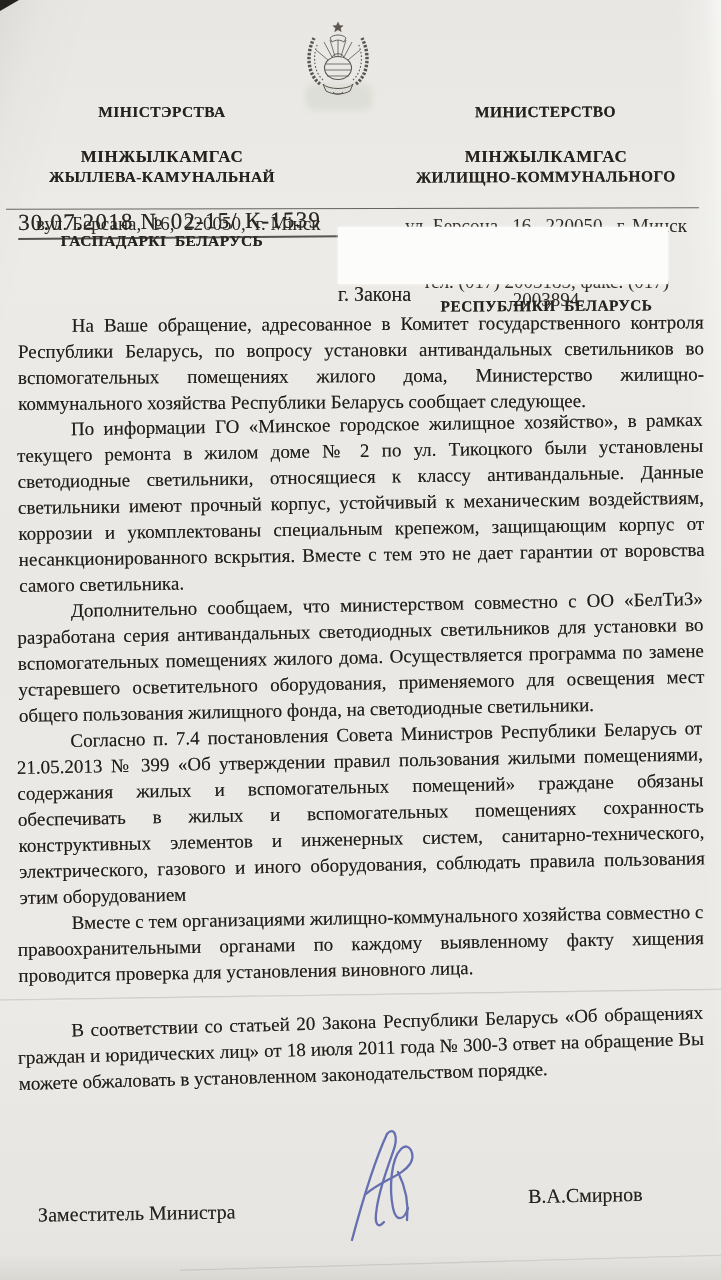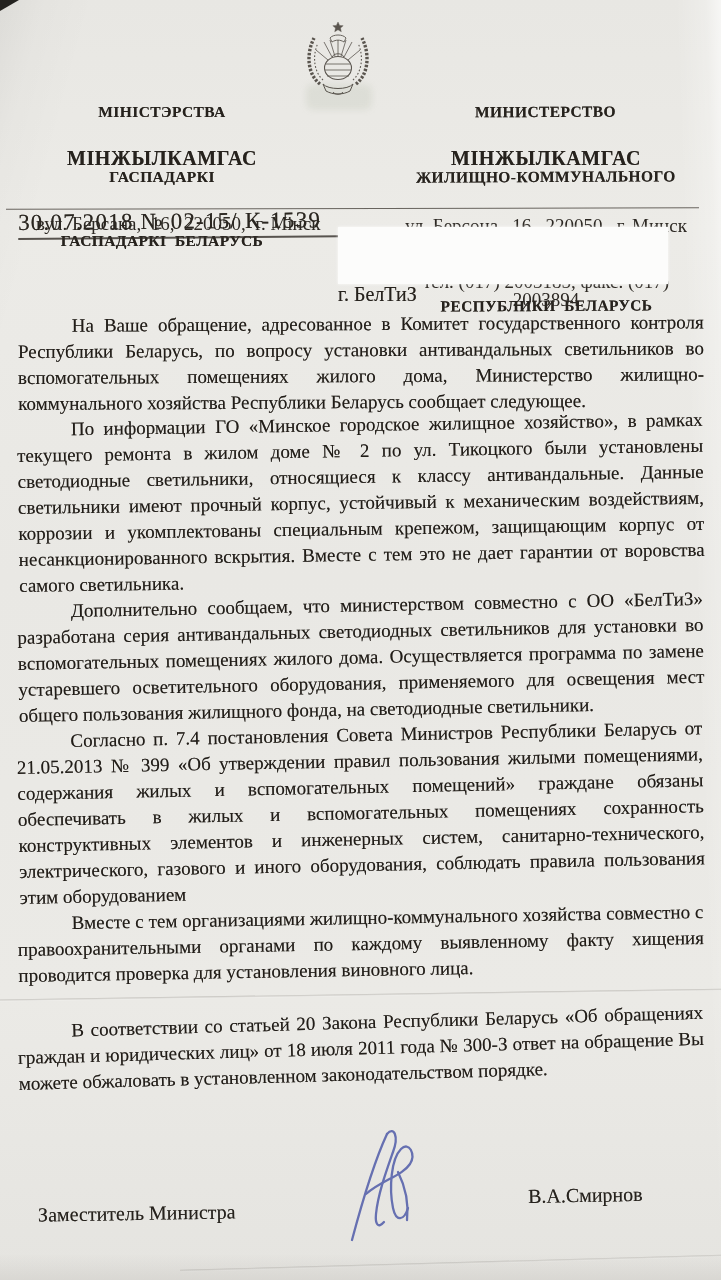--- a/index.html
+++ b/index.html
@@ -11,21 +11,21 @@
     font-family:"Liberation Serif","DejaVu Serif",serif;
     color:#26221d;
     background:
       linear-gradient(105deg, rgba(0,0,0,0.05) 0%, rgba(0,0,0,0.015) 4%, rgba(0,0,0,0) 9%),
       linear-gradient(268deg, rgba(255,255,255,0.65) 0%, rgba(255,255,255,0.25) 2%, rgba(255,255,255,0) 6%),
       linear-gradient(180deg, #e8e7e3 0%, #ecebe7 18%, #e9e8e4 45%, #ebeae6 78%, #e5e4e0 100%);
   }
   .abs{position:absolute;}
   .center{text-align:center;}
   .org-block{font-weight:bold;font-size:15.5px;line-height:21.5px;letter-spacing:.4px;white-space:pre-wrap;text-shadow:0 0 .5px rgba(40,35,30,.6);}
-  .short-name{font-weight:bold;font-size:20px;letter-spacing:.6px;text-shadow:0 0 .5px rgba(40,35,30,.6);}
+  .short-name{font-weight:bold;font-size:17px;letter-spacing:.6px;text-shadow:0 0 .5px rgba(40,35,30,.6);}
   .addr{font-size:19px;line-height:18.5px;white-space:pre-wrap;color:#2c2823;}
   .toprule{left:6px;right:22px;top:208px;height:0;border-top:1.6px solid rgba(60,55,48,.75);transform:rotate(-.12deg);}
   .refline{
     left:18px;top:210px;
     font-size:23px;letter-spacing:1.2px;color:#2a2620;
     border-bottom:2px solid rgba(50,45,40,.8);
     padding:0 48px 2px 0;
     transform:rotate(-.5deg);transform-origin:0 0;
     text-shadow:0 0 .5px rgba(40,35,30,.55);
   }
@@ -70,21 +70,21 @@
 <body>
 
 <div class="page">
 
   <div class="abs corner"></div>
 
   <div class="abs bleed"></div>
 
   <div class="abs center org-block" style="left:28px;top:58px;width:268px;">
     <div>МІНІСТЭРСТВА</div>
-    <div>ГАСПАДАРКІ</div>
+    <div>ЖЫЛЛЕВА-КАМУНАЛЬНАЙ</div>
     <div>ГАСПАДАРКІ  БЕЛАРУСЬ</div>
   </div>
   <div class="abs center short-name" style="left:28px;top:147px;width:268px;">МІНЖЫЛКАМГАС</div>
   <div class="abs addr" style="left:36px;top:178px;width:300px;">
     <div>вул. Берсана,  16,  220050,  г. Мінск</div>
   </div>
 
   <div class="abs emblem">
     <svg width="78" height="82" viewBox="0 0 78 82" fill="none" style="opacity:.82">
       <g stroke="#3b352e" stroke-width="1.1">
@@ -115,21 +115,21 @@
     <div>ул. Берсона,  16,  220050,  г. Минск</div>
     <div>тел. (017) 2003185, факс. (017) 2003894</div>
   </div>
 
   <div class="abs toprule"></div>
 
   <div class="abs refline">30.07.2018 № 02-15/ К-1539</div>
 
   <div class="abs redaction"></div>
 
-  <div class="abs place">г. БелТиЗ</div>
+  <div class="abs place">г. Закона</div>
 
   <div class="abs bodytext">
     <p class="p1">На Ваше обращение, адресованное в Комитет государственного контроля Республики Беларусь, по вопросу установки антивандальных светильников во вспомогательных помещениях жилого дома, Министерство жилищно-коммунального хозяйства Республики Беларусь сообщает следующее.</p>
     <p class="p2">По информации ГО «Минское городское жилищное хозяйство», в рамках текущего ремонта в жилом доме № 2 по ул. Тикоцкого были установлены светодиодные светильники, относящиеся к классу антивандальные. Данные светильники имеют прочный корпус, устойчивый к механическим воздействиям, коррозии и укомплектованы специальным крепежом, защищающим корпус от несанкционированного вскрытия. Вместе с тем это не дает гарантии от воровства самого светильника.</p>
     <p class="p3">Дополнительно сообщаем, что министерством совместно с ОО «БелТиЗ» разработана серия антивандальных светодиодных светильников для установки во вспомогательных помещениях жилого дома. Осуществляется программа по замене устаревшего осветительного оборудования, применяемого для освещения мест общего пользования жилищного фонда, на светодиодные светильники.</p>
     <p class="p4">Согласно п. 7.4 постановления Совета Министров Республики Беларусь от 21.05.2013 № 399 «Об утверждении правил пользования жилыми помещениями, содержания жилых и вспомогательных помещений» граждане обязаны обеспечивать в жилых и вспомогательных помещениях сохранность конструктивных элементов и инженерных систем, санитарно-технического, электрического, газового и иного оборудования, соблюдать правила пользования этим оборудованием</p>
     <p class="p5">Вместе с тем организациями жилищно-коммунального хозяйства совместно с правоохранительными органами по каждому выявленному факту хищения проводится проверка для установления виновного лица.</p>
     <p class="p6">В соответствии со статьей 20 Закона Республики Беларусь «Об обращениях граждан и юридических лиц» от 18 июля 2011 года № 300-З ответ на обращение Вы можете обжаловать в установленном законодательством порядке.</p>
   </div>
 

